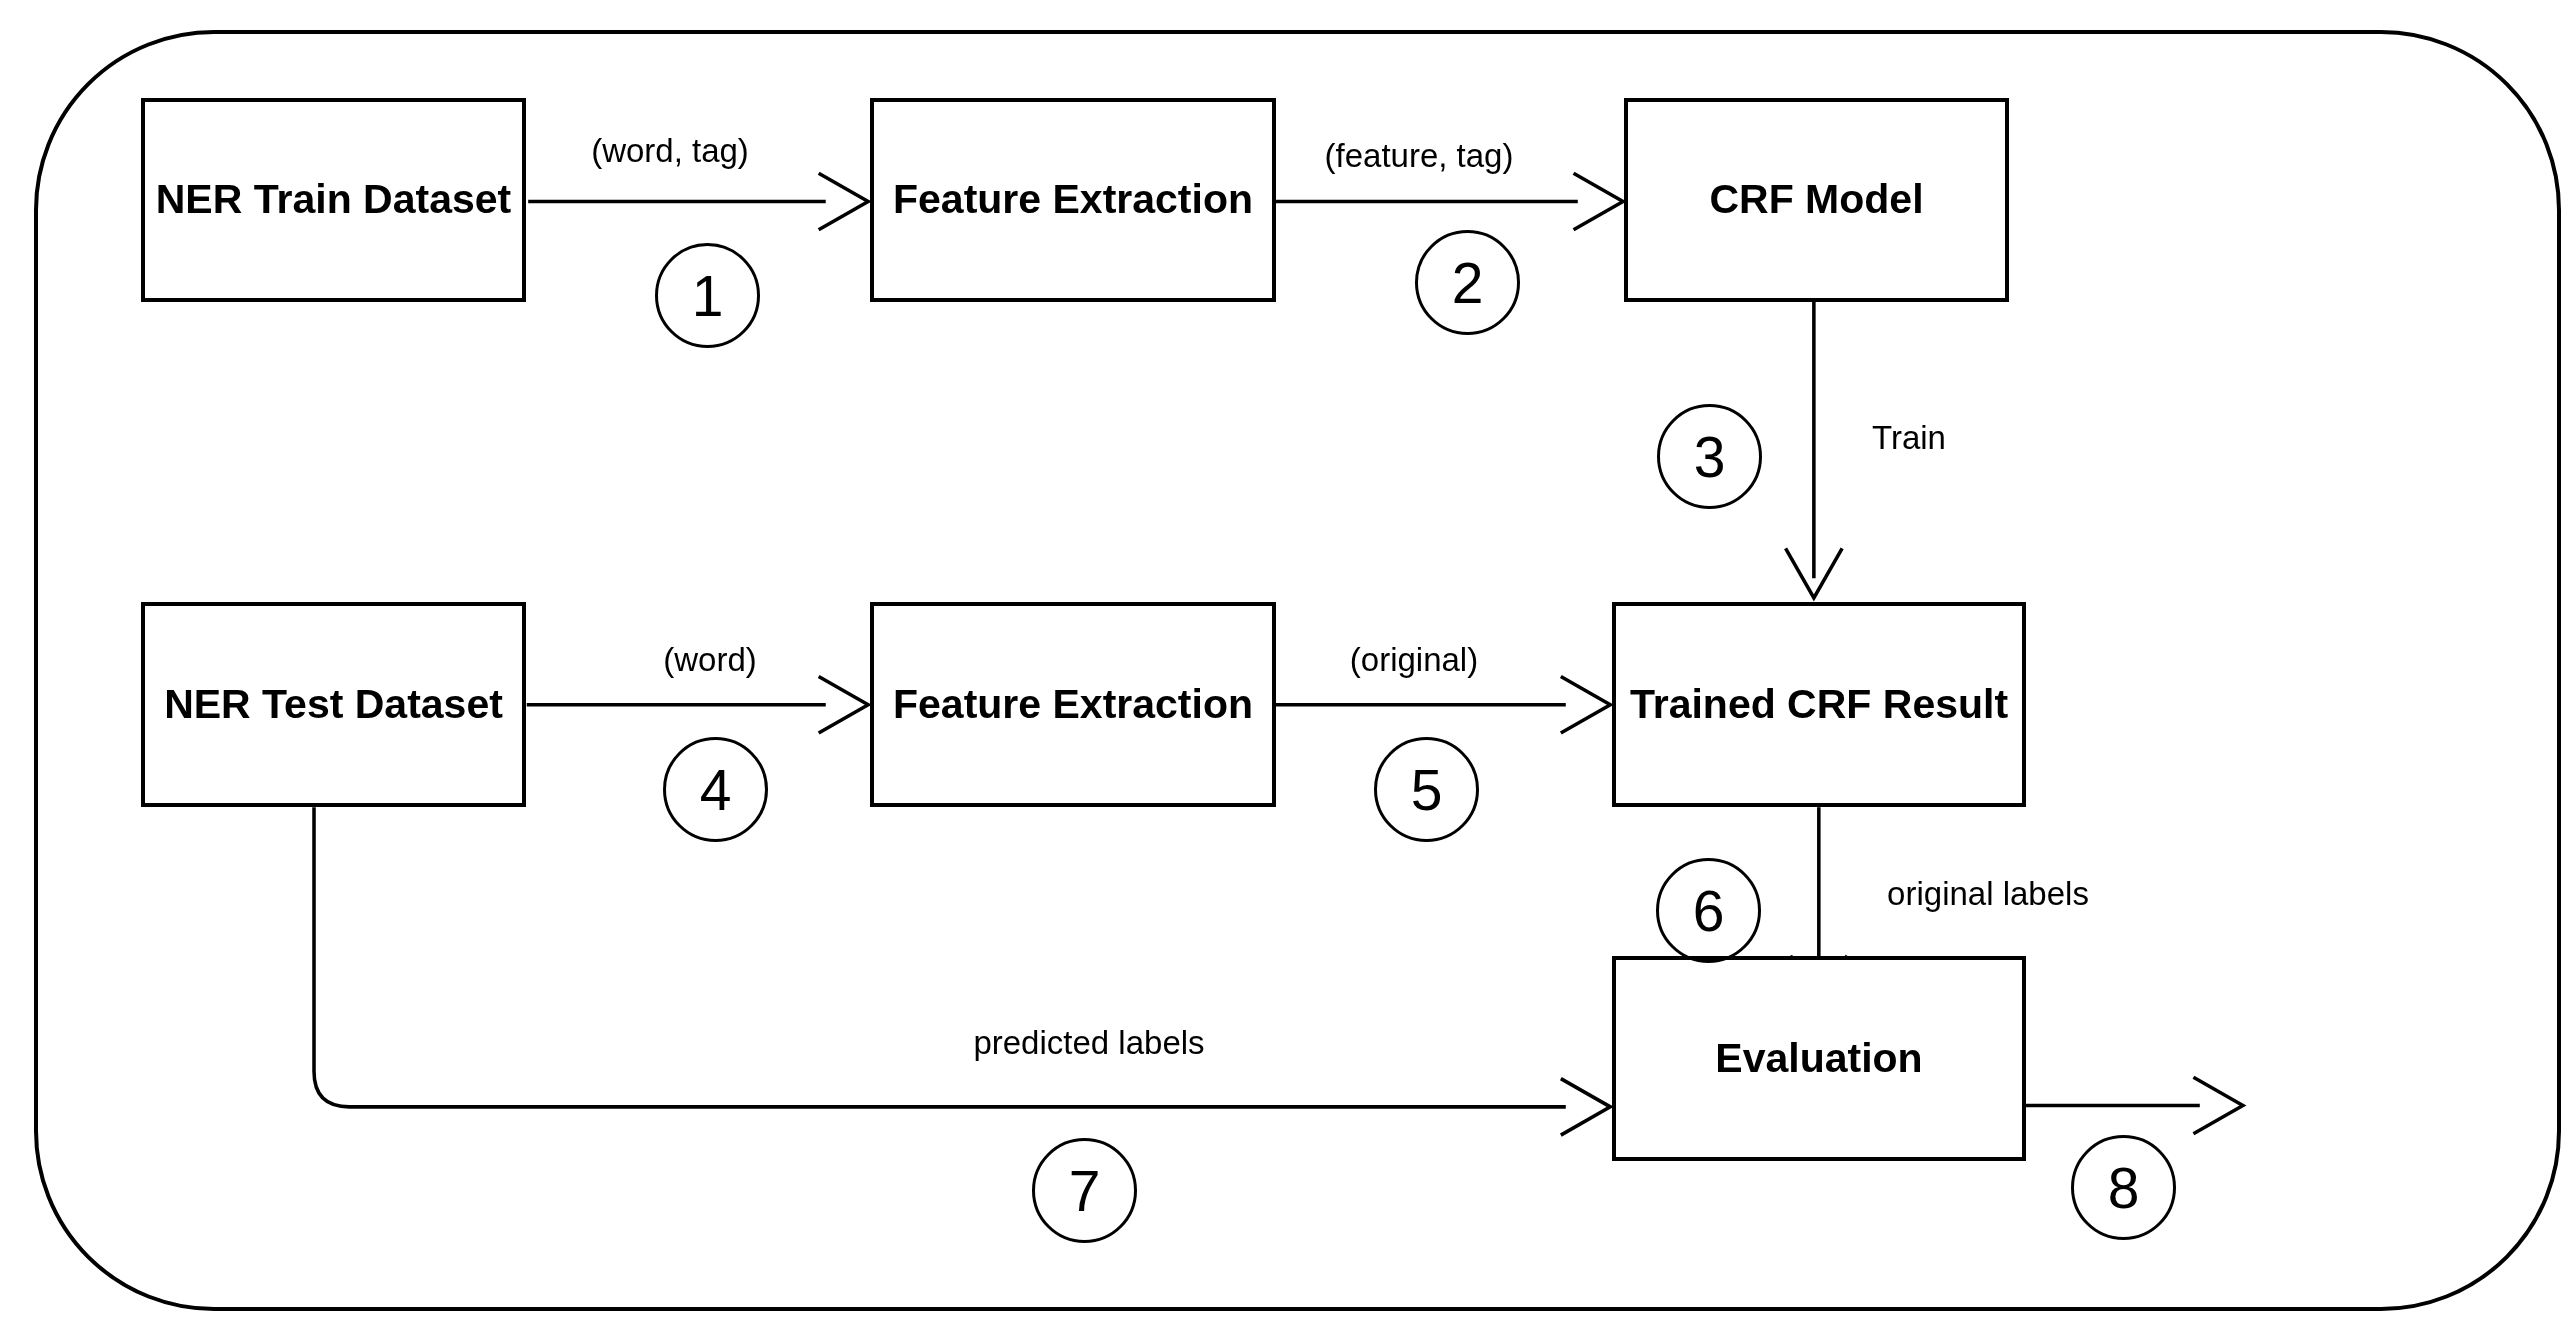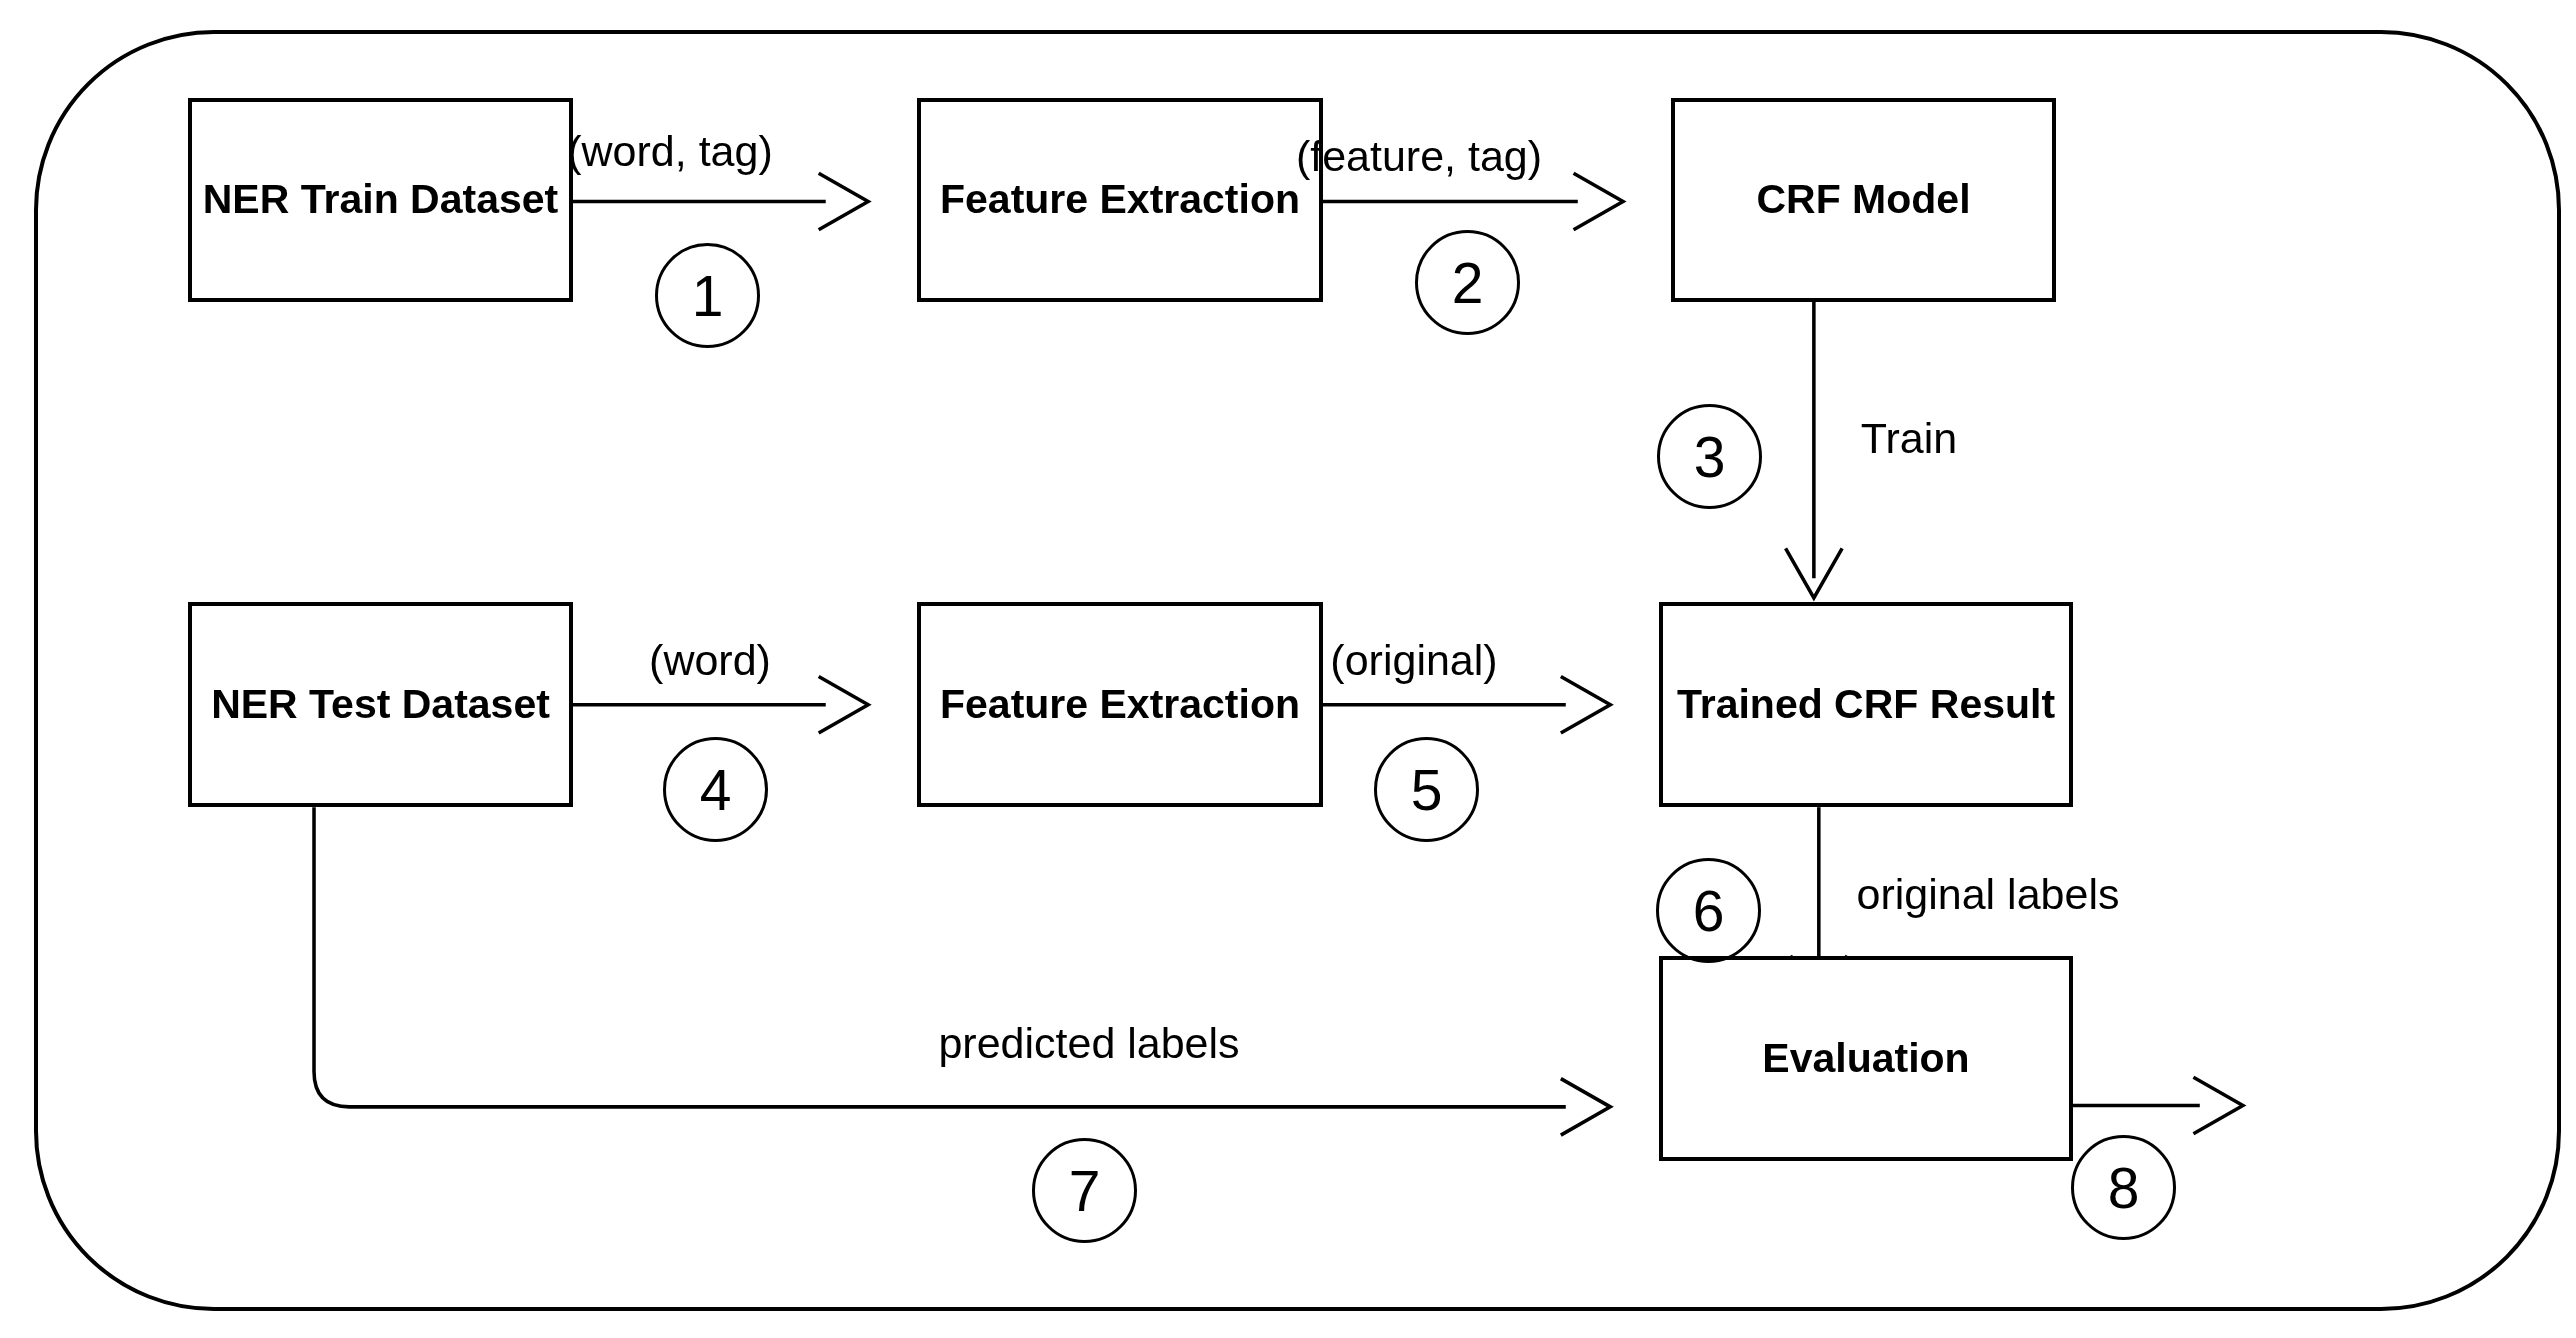--- a/index.html
+++ b/index.html
@@ -18,26 +18,26 @@
     border-radius:180px;
     box-sizing:border-box;
   }
   .node{
     position:absolute;
     border:4.2px solid #000;
     background:#fff;
     box-sizing:border-box;
     display:flex;align-items:center;justify-content:center;
     font-weight:bold;font-size:41px;line-height:1.2;
-    text-align:center;white-space:nowrap;margin-left:47px;
+    text-align:center;white-space:nowrap;
   }
   .edge-label{
     position:absolute;
     transform:translate(-50%,-50%);
-    font-size:43px;white-space:nowrap;
+    font-size:33px;white-space:nowrap;
   }
   .step{
     position:absolute;
     width:105px;height:105px;
     border:3.5px solid #000;border-radius:50%;
     box-sizing:border-box;
     display:flex;align-items:center;justify-content:center;
     font-size:57px;
     background:transparent;
   }

